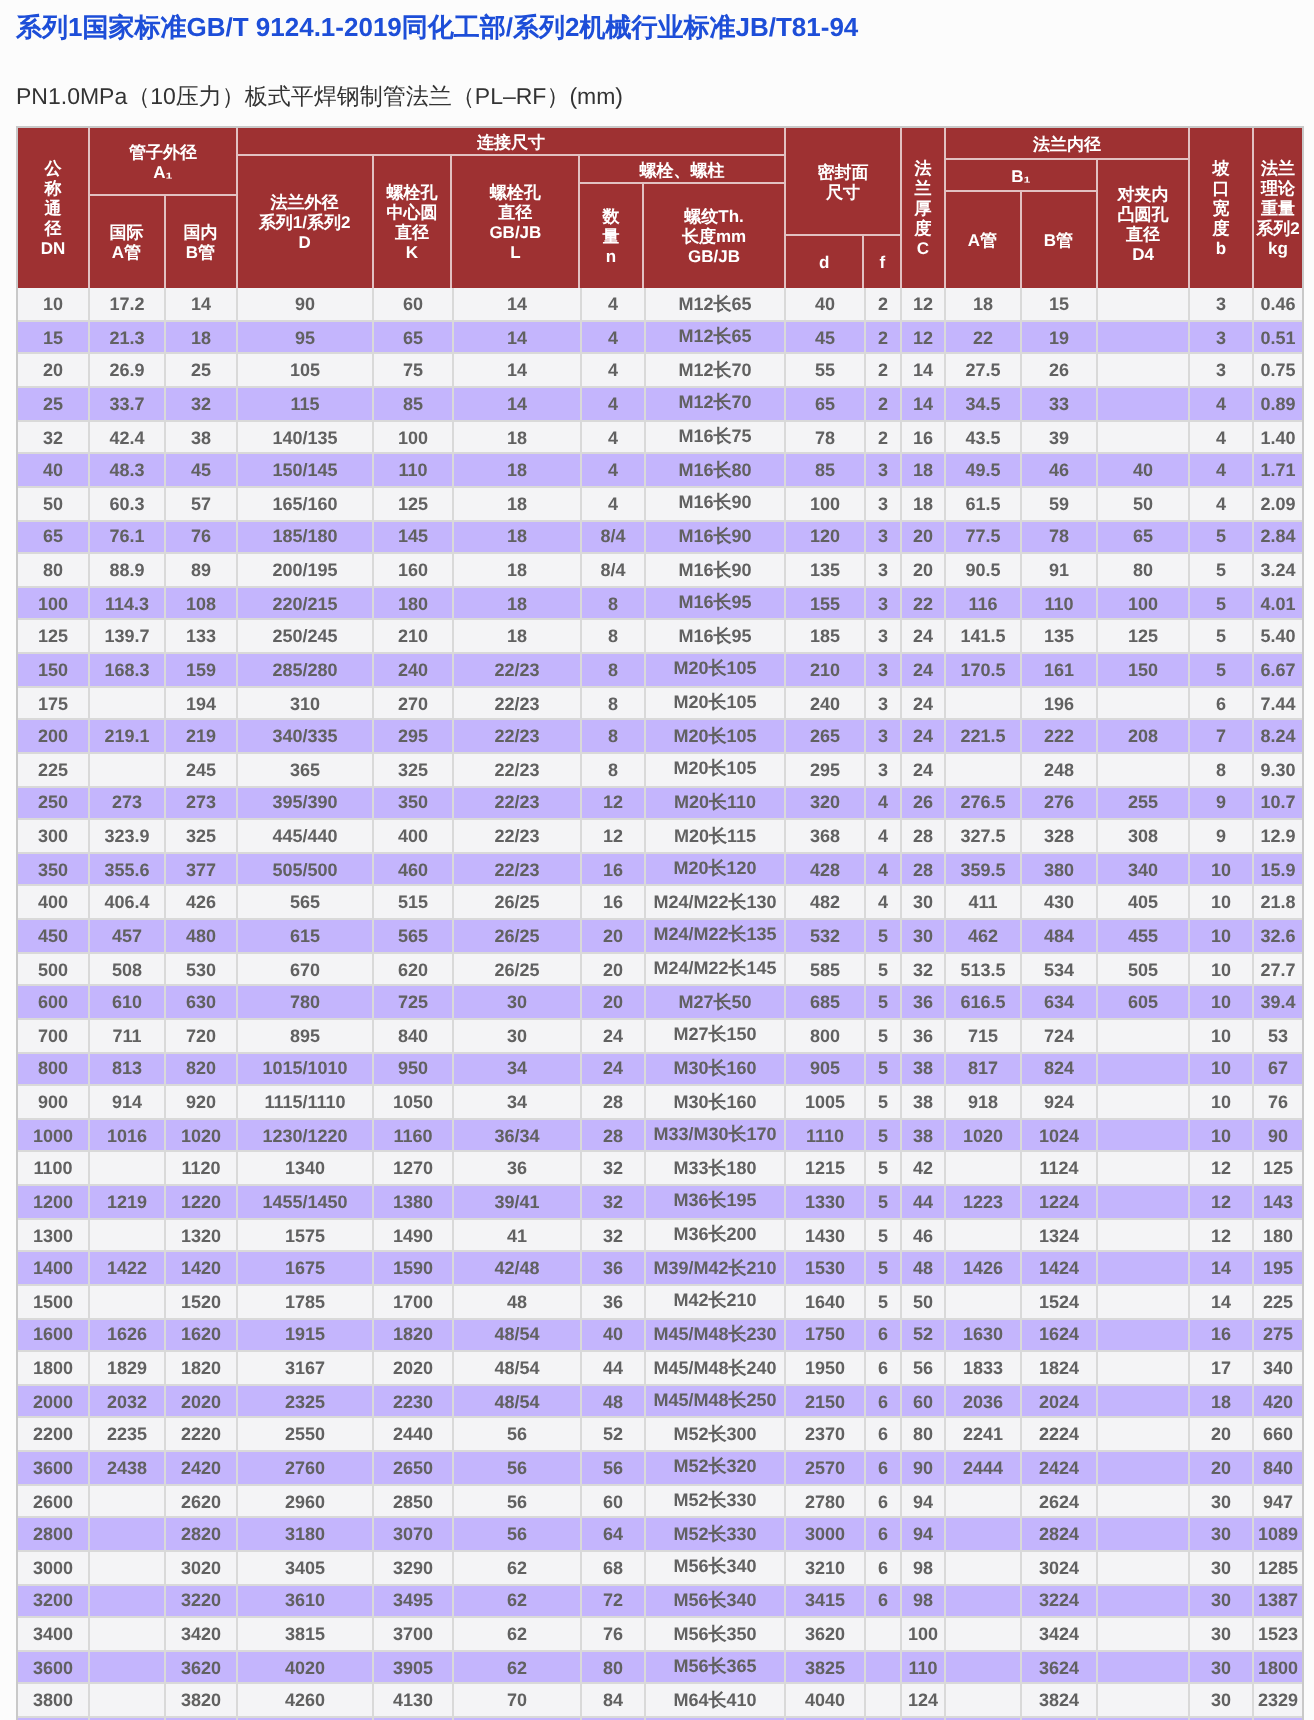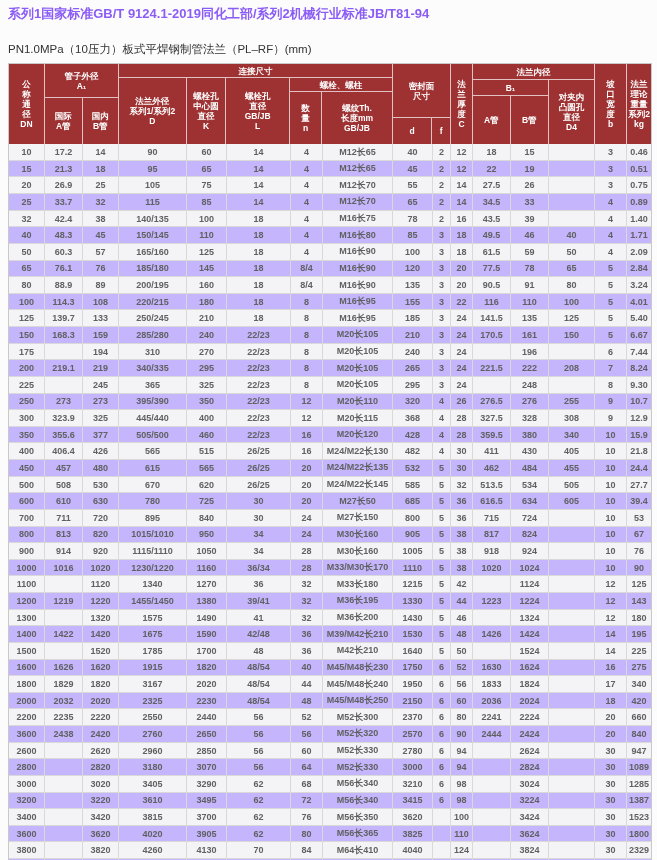--- a/index.html
+++ b/index.html
@@ -1,18 +1,18 @@
 <!DOCTYPE html>
 <html><head>
 <meta charset="utf-8">
 <style>
   html,body{margin:0;padding:0;background:#fcfcfc;}
   body{width:657px;height:860px;font-family:"Liberation Sans","DejaVu Sans",sans-serif;-webkit-font-smoothing:antialiased;}
   .page{padding:6px 7px 0 8px;}
-  .title1{font-size:13px;font-weight:bold;color:#8b5cf6;line-height:1.25;}
+  .title1{font-size:13px;font-weight:bold;color:#1d4ed8;line-height:1.25;}
   .title2{font-size:11.5px;color:#333;margin-top:20px;line-height:1.3;}
   .tablewrap{margin-top:6px;width:642px;border:1px solid #c9c9c9;}
 
   
   .thead{display:flex;background:#9e3132;color:#fff;height:80px;font-size:8.5px;font-weight:bold;line-height:1.18;}
   .hcell{box-sizing:border-box;display:flex;align-items:center;justify-content:center;
          text-align:center;white-space:pre-line;border-right:1px solid rgba(255,255,255,.7);}
   .hgroup{box-sizing:border-box;display:flex;flex-direction:column;border-right:1px solid rgba(255,255,255,.7);}
   .hgroup .hcell{border-right:none;}
   .htop{box-sizing:border-box;display:flex;align-items:center;justify-content:center;text-align:center;
@@ -444,21 +444,21 @@
         <div class="td">26/25</div>
         <div class="td">20</div>
         <div class="td">M24/M22长135</div>
         <div class="td">532</div>
         <div class="td">5</div>
         <div class="td">30</div>
         <div class="td">462</div>
         <div class="td">484</div>
         <div class="td">455</div>
         <div class="td">10</div>
-        <div class="td lastcol">24.4</div>
+        <div class="td lastcol">32.6</div>
         <div class="td alt">500</div>
         <div class="td alt">508</div>
         <div class="td alt">530</div>
         <div class="td alt">670</div>
         <div class="td alt">620</div>
         <div class="td alt">26/25</div>
         <div class="td alt">20</div>
         <div class="td alt">M24/M22长145</div>
         <div class="td alt">585</div>
         <div class="td alt">5</div>

